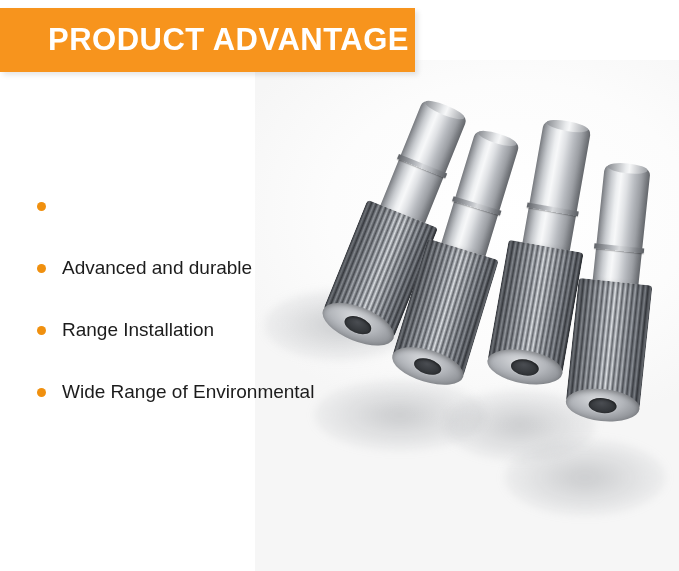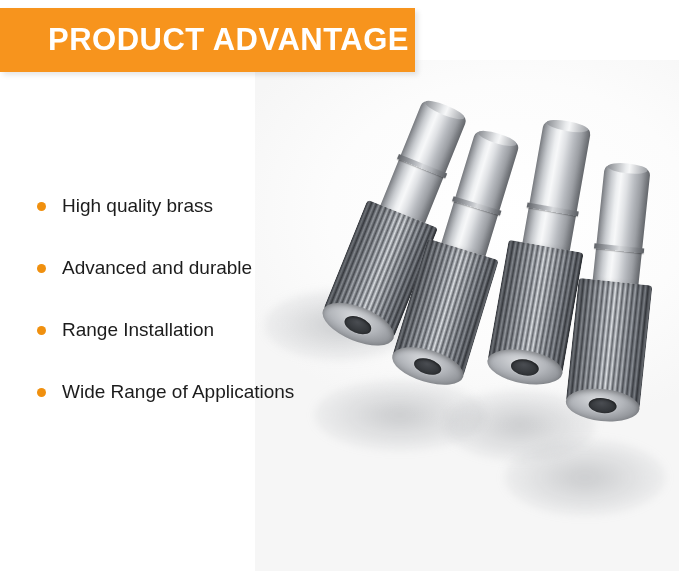--- a/index.html
+++ b/index.html
@@ -195,34 +195,33 @@
   </div>
 
   <div id="header-banner">
     <div id="header-title">PRODUCT ADVANTAGE</div>
   </div>
 
   <div id="advantage-list">
 
     <div class="advantage-item">
       <span class="advantage-bullet"></span>
-      <span class="advantage-label">High quality brass</span>
     </div>
 
     <div class="advantage-item">
       <span class="advantage-bullet"></span>
       <span class="advantage-label">Advanced and durable</span>
     </div>
 
     <div class="advantage-item">
       <span class="advantage-bullet"></span>
       <span class="advantage-label">Range Installation</span>
     </div>
 
     <div class="advantage-item">
       <span class="advantage-bullet"></span>
-      <span class="advantage-label">Wide Range of Applications</span>
+      <span class="advantage-label">Wide Range of Environmental</span>
     </div>
 
 
   </div>
 
 </div>
 
 </body></html>

